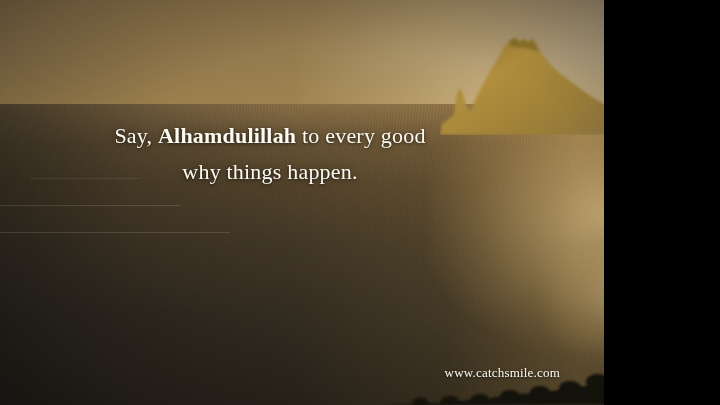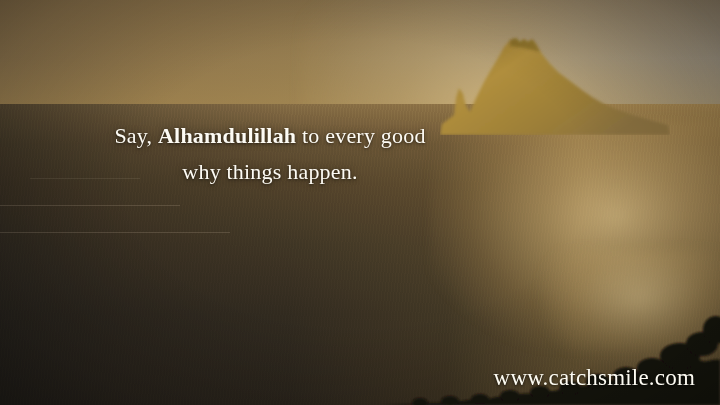--- a/index.html
+++ b/index.html
@@ -3,21 +3,21 @@
 <meta charset="utf-8">
 <title>Quote Image</title>
 <style>
   html, body {
     margin: 0;
     padding: 0;
     background: #000;
   }
   #stage {
     position: relative;
-    width: 720px;
+    width: 604px;
     height: 405px;
     overflow: hidden;
     font-family: "Liberation Serif", "DejaVu Serif", serif;
     -webkit-font-smoothing: antialiased;
   }
 
   
   .sky {
     position: absolute;
     left: 0; top: 0;
@@ -167,24 +167,24 @@
     line-height: 36px;
     letter-spacing: .2px;
     text-shadow: 0 1px 3px rgba(0,0,0,0.55), 0 0 10px rgba(0,0,0,0.30);
   }
   .quote .ln { display: block; white-space: pre; }
   .quote b { font-weight: bold; }
 
   
   .watermark {
     position: absolute;
-    right: 25px;
+    right: 44px;
     top: 365px;
     color: #fdfbf2;
-    font-size: 23px;
+    font-size: 13px;
     letter-spacing: .2px;
     text-shadow: 0 1px 3px rgba(0,0,0,0.7);
   }
 </style>
 </head>
 <body>
 
 <div id="stage">
 
   <div class="sky"></div>

